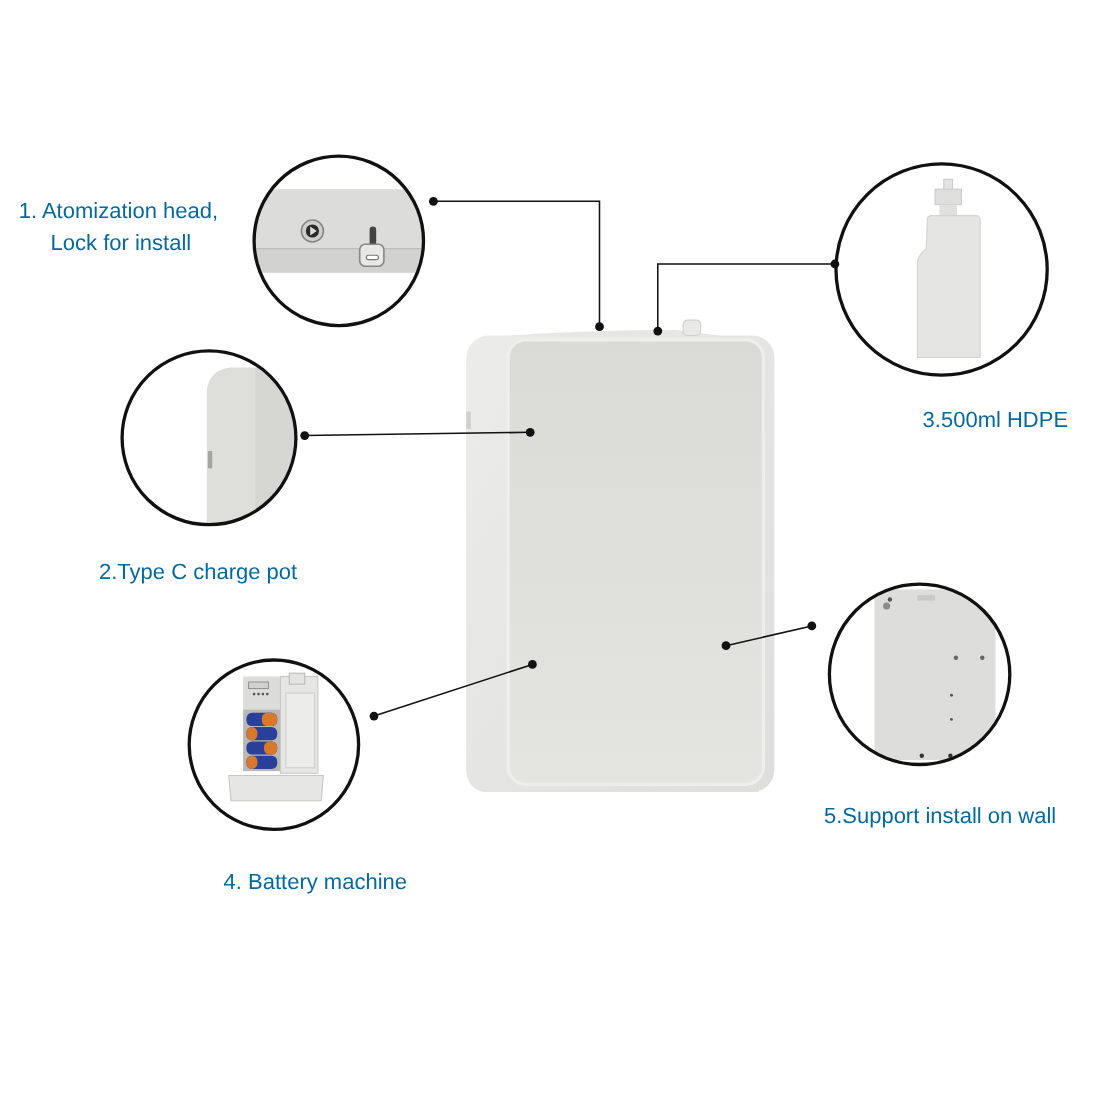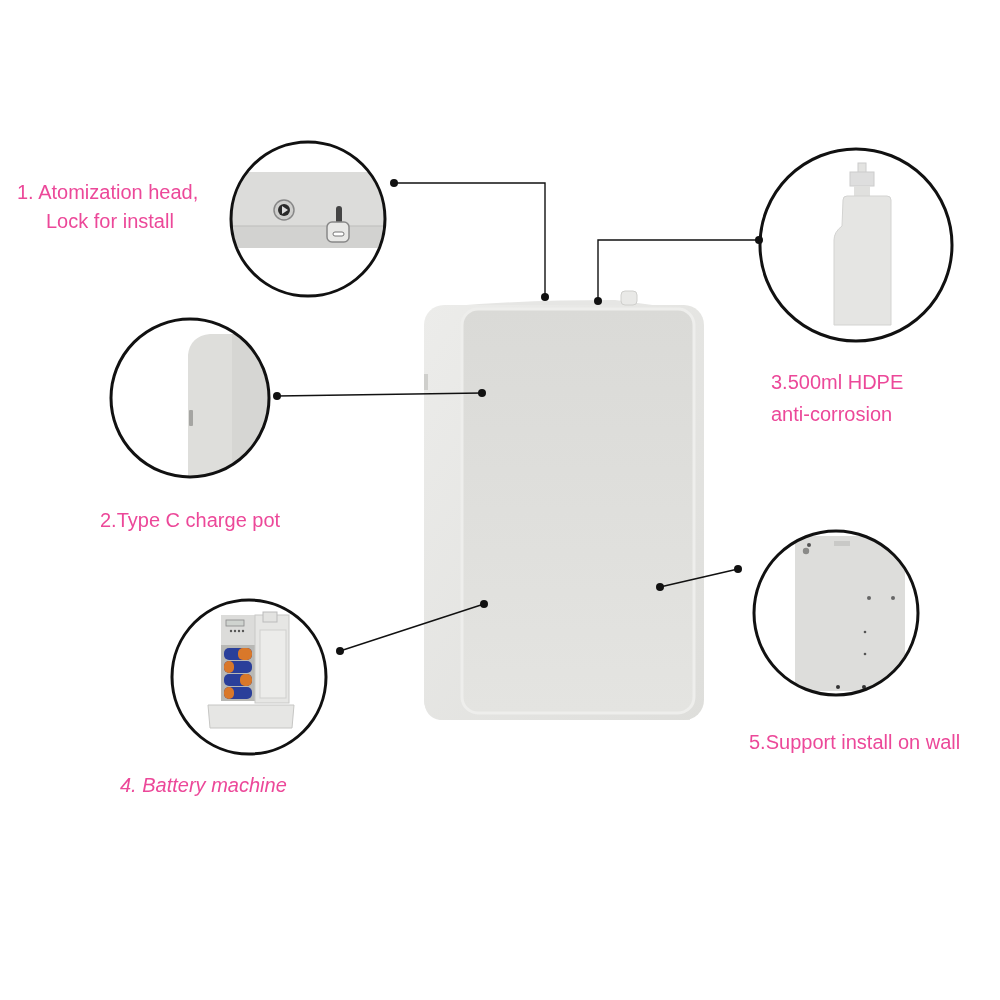--- a/index.html
+++ b/index.html
@@ -1,18 +1,18 @@
 <!DOCTYPE html>
 <html><head>
 <meta charset="utf-8">
 <style>
   html,body{margin:0;padding:0;background:#ffffff;}
   body{width:1000px;height:1000px;position:relative;overflow:hidden;font-family:"Liberation Sans",sans-serif;color:#1a1a1a;}
-  .label{position:absolute;font-size:20px;line-height:29px;white-space:nowrap;color:#ec4899;}
-  .center{text-align:left;}
+  .label{position:absolute;font-size:20px;line-height:29px;white-space:nowrap;color:#0369a1;}
+  .center{text-align:right;}
   svg{position:absolute;left:0;top:0;}
 </style>
 </head>
 <body>
 
 <svg width="1000" height="1000" viewBox="0 0 1000 1000">
   <defs>
     <linearGradient id="bodyGrad" x1="0" y1="0" x2="1" y2="1">
       <stop offset="0" stop-color="#ececea"></stop>
       <stop offset="1" stop-color="#dededb"></stop>
@@ -142,28 +142,27 @@
     </g>
     <circle cx="836" cy="613" r="82" fill="none" stroke="#111" stroke-width="3"></circle>
   </g>
 </svg>
 
 <div class="label" style="left:17px;top:178px;">
   <div>1.  Atomization head,</div>
   <div style="padding-left:29px;">Lock for install</div>
 </div>
 
-<div class="label" style="left:100px;top:506px;">
+<div class="label" style="left:90px;top:506px;">
   <div>2.Type C charge pot</div>
 </div>
 
 <div class="label center" style="left:771px;top:366px;width:200px;line-height:32px;">
   <div>3.500ml HDPE</div>
-  <div>anti-corrosion</div>
 </div>
 
-<div class="label center" style="left:120px;top:771px;width:250px;font-style:italic;">
+<div class="label center" style="left:120px;top:788px;width:250px;">
   <div>4. Battery machine</div>
 </div>
 
 <div class="label" style="left:749px;top:728px;">
   <div>5.Support install on wall</div>
 </div>
 
 </body></html>

